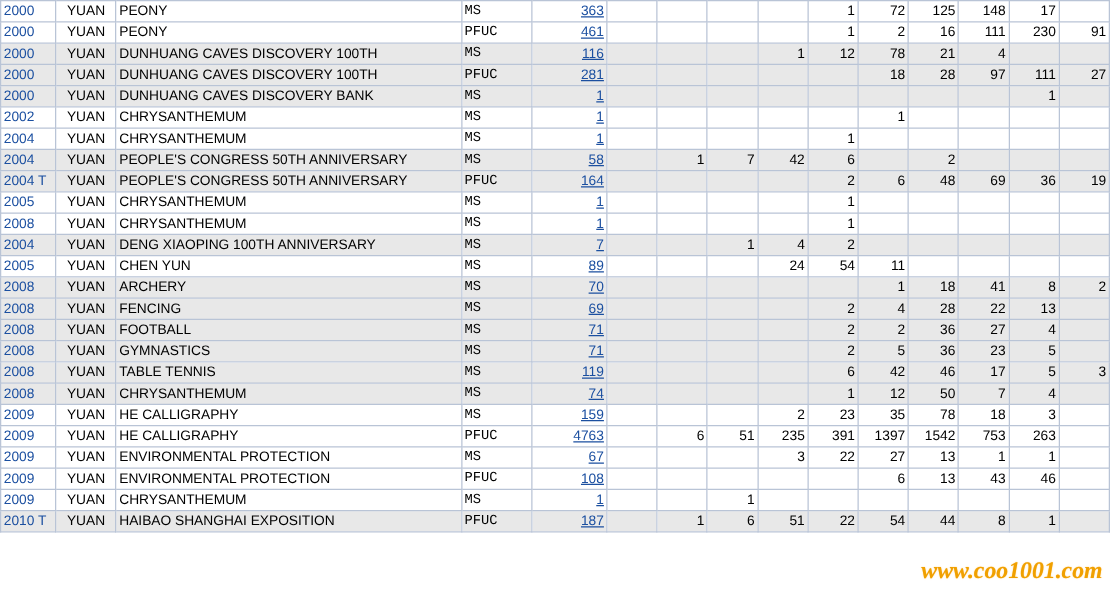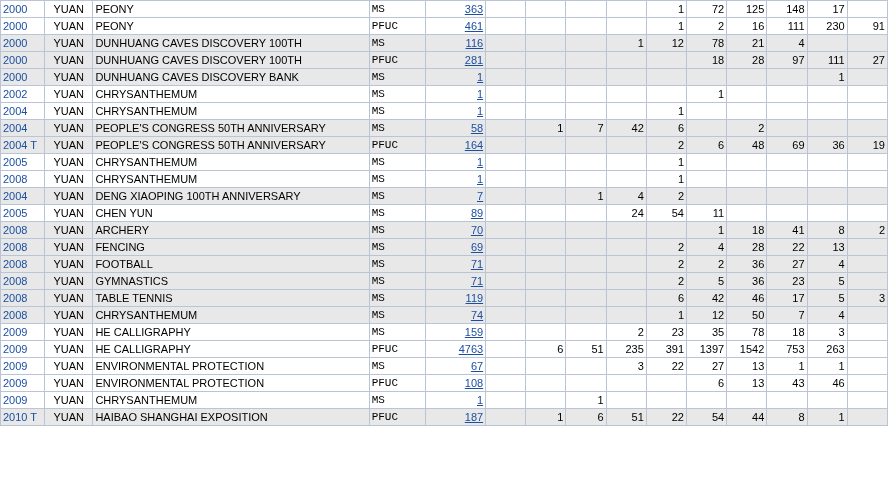--- a/index.html
+++ b/index.html
@@ -521,13 +521,14 @@
           <td class="c-num">51</td>
           <td class="c-num">22</td>
           <td class="c-num">54</td>
           <td class="c-num">44</td>
           <td class="c-num">8</td>
           <td class="c-num">1</td>
           <td class="c-num"></td>
         </tr>
       </tbody>
   </table>
+  <div class="watermark">www.coo1001.com</div>
 </div>
 
 </body></html>

